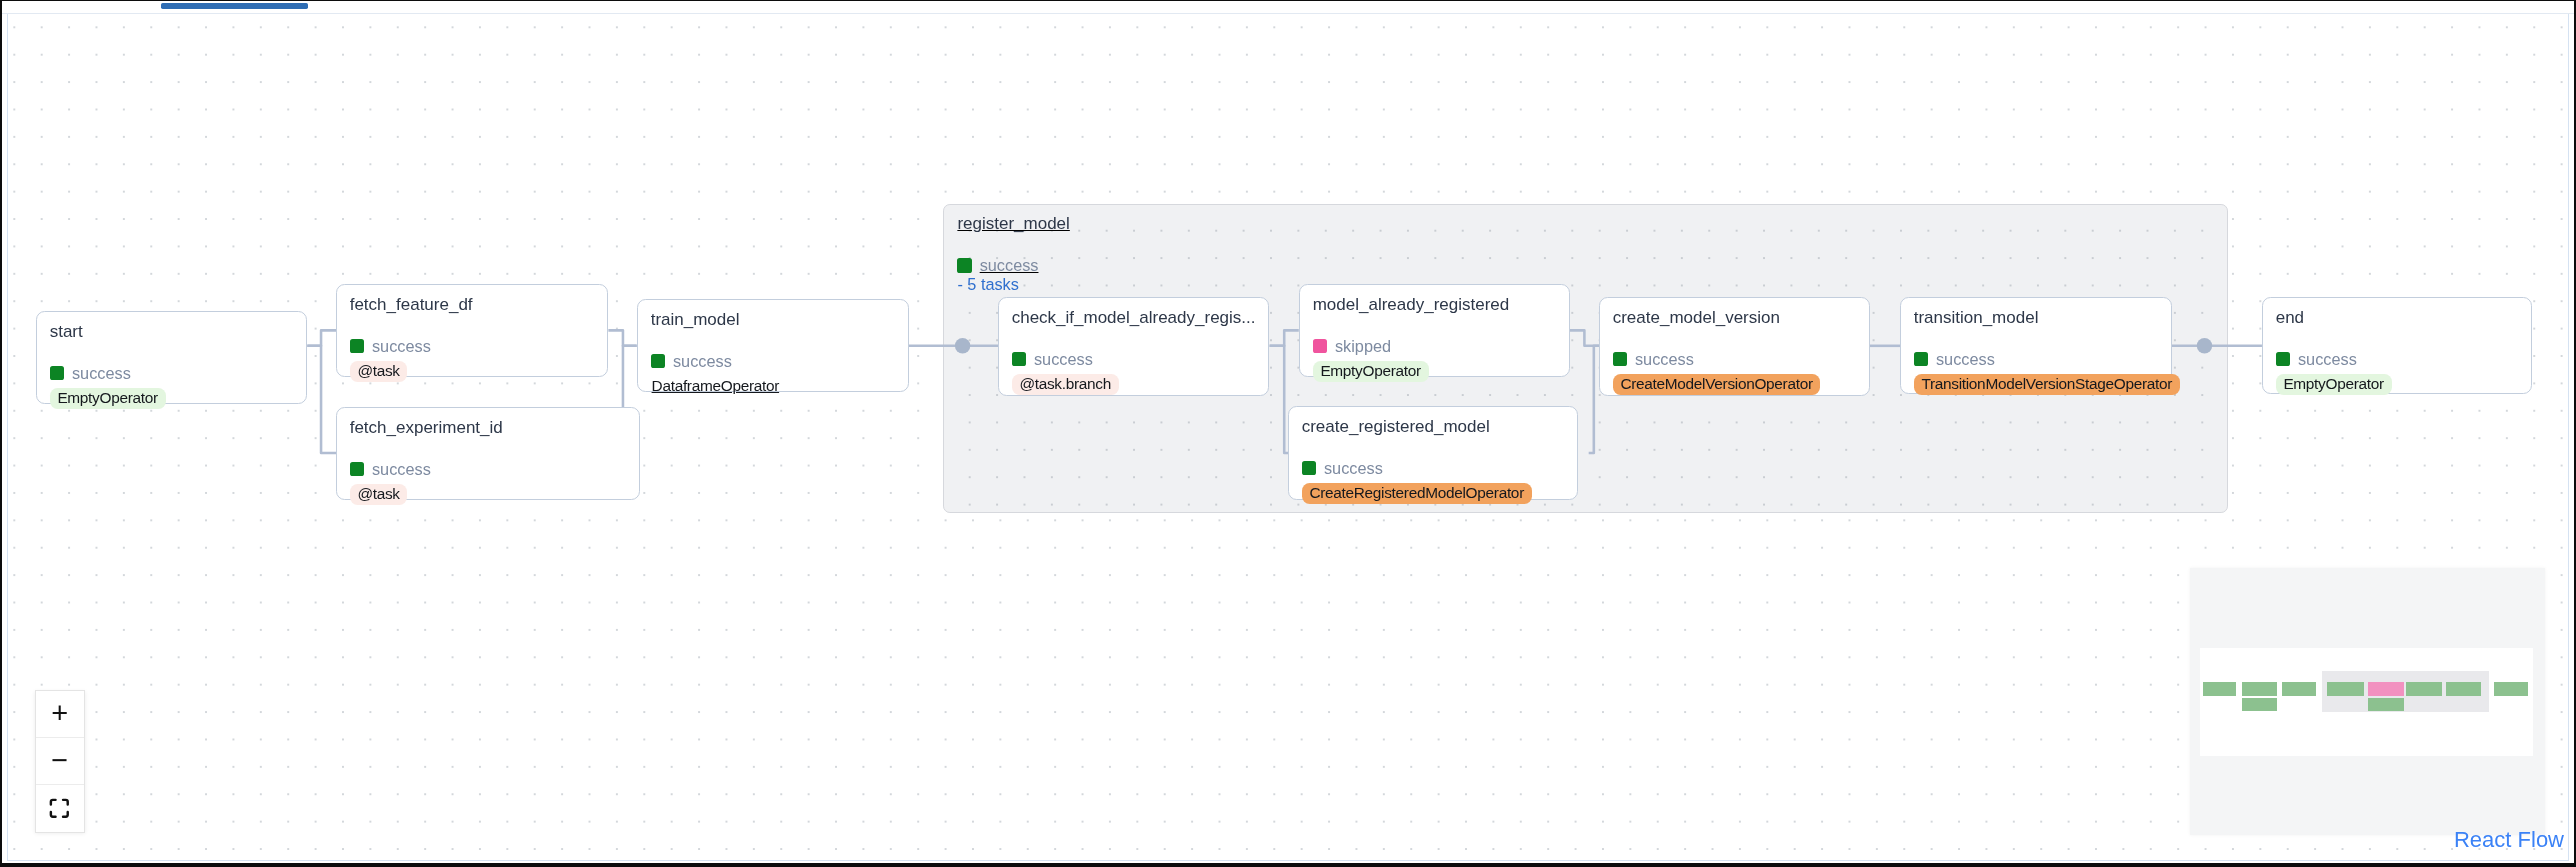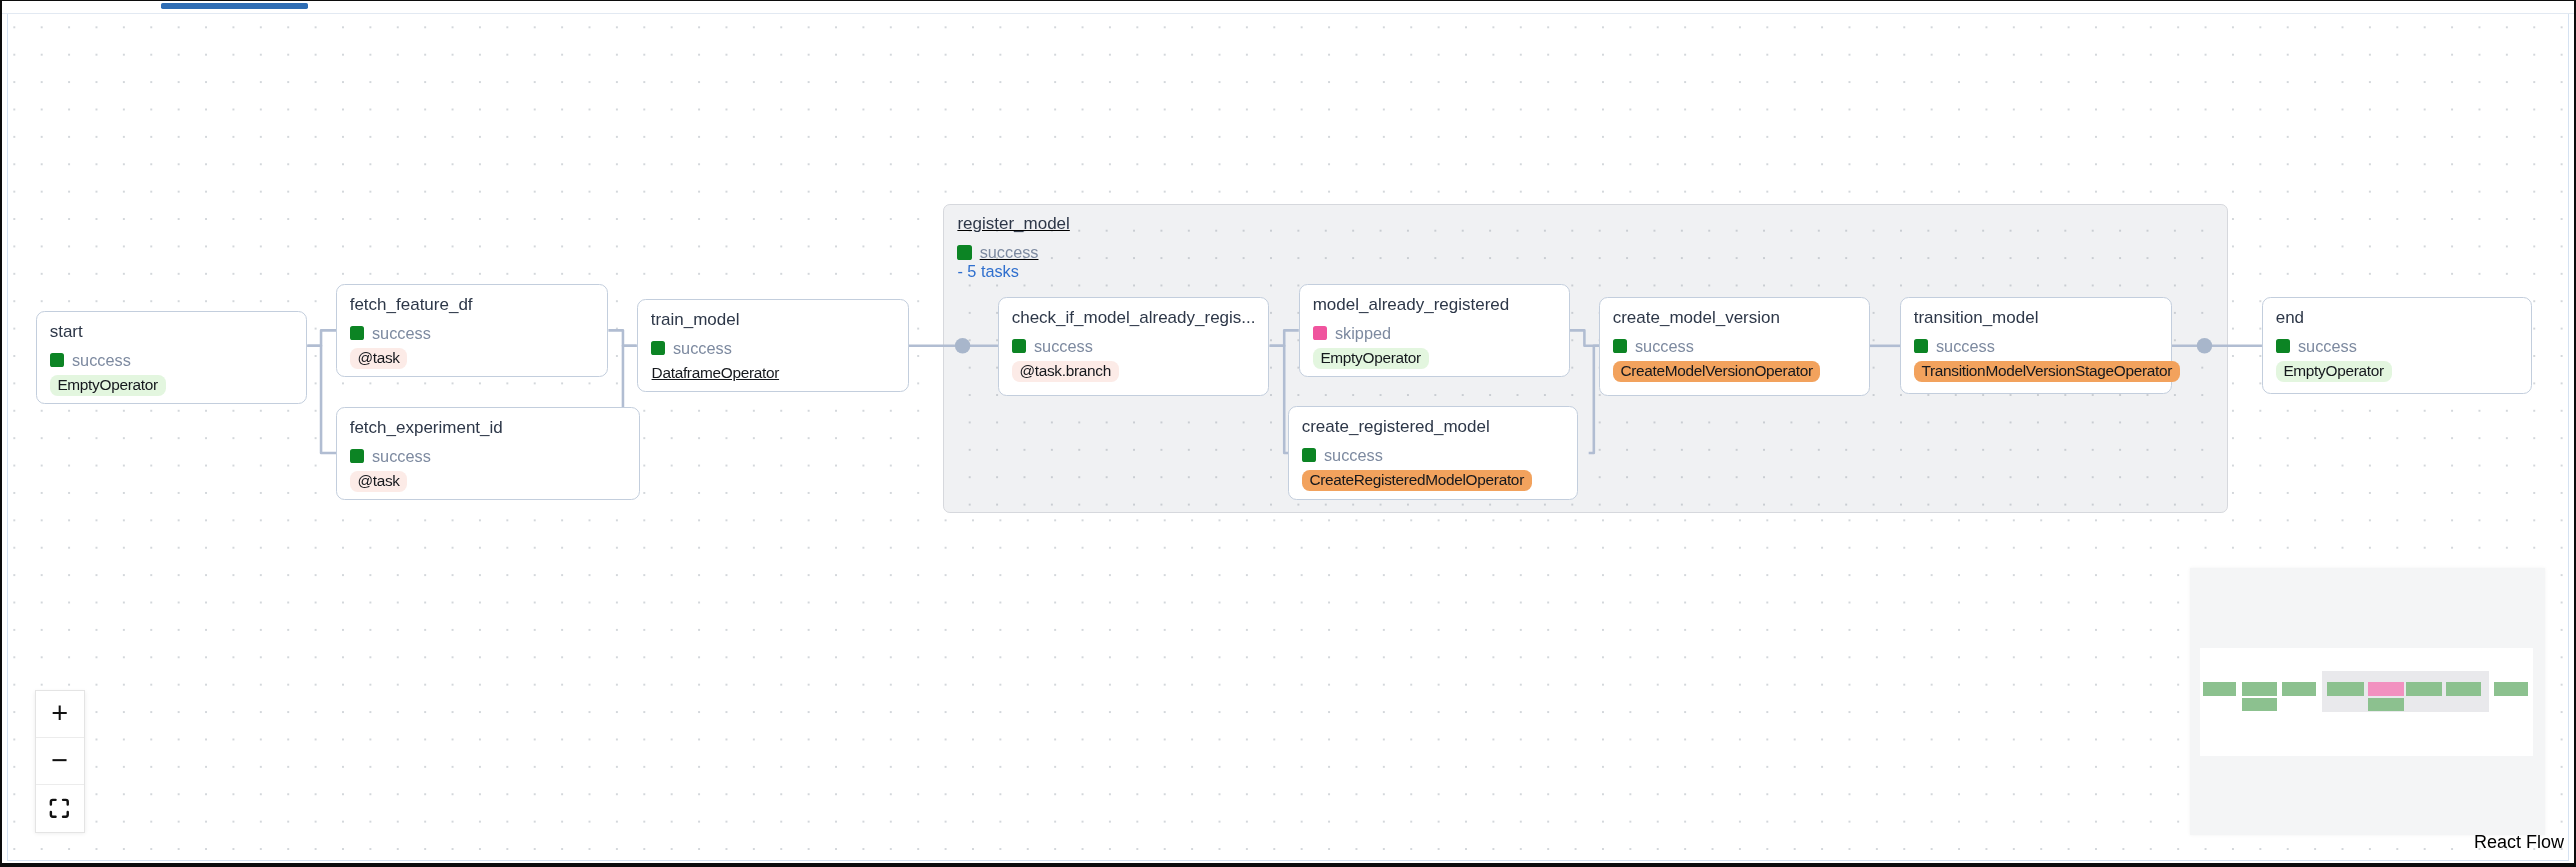--- a/index.html
+++ b/index.html
@@ -31,21 +31,21 @@
   
   svg.edges{position:absolute;left:0;top:0;z-index:2;}
   .edge{fill:none;stroke:#b1bdd2;stroke-width:3;stroke-linejoin:round;}
   .jdot{fill:#a8b6cb;}
 
   
   .node{position:absolute;background:#ffffff;border:0.9px solid #c3cedd;border-radius:8.6px;
         box-sizing:border-box;padding:9.4px 13px;z-index:3;}
   .node-title{font-size:17px;color:#2d3748;line-height:1.25;white-space:nowrap;
               overflow:hidden;max-width:100%;}
-  .status-row{display:flex;align-items:center;gap:7.7px;margin-top:8px;}
+  .status-row{display:flex;align-items:center;gap:7.7px;margin-top:21px;}
   .sq{width:14.6px;height:14.6px;border-radius:2.6px;flex:0 0 auto;}
   .sq.success{background:#0c8424;}
   .sq.skipped{background:#f0549e;}
   .status-text{font-size:16.3px;color:#7d8aa0;}
   .badge{display:inline-block;margin-top:5.1px;font-size:15.4px;letter-spacing:-0.3px;
          color:#15181d;padding:1.7px 7.7px;border-radius:7.7px;white-space:nowrap;}
   .badge-green{background:#e3f6df;}
   .badge-red{background:#fcebe7;}
   .badge-orange{background:#f2a25d;}
   .badge-plain{background:transparent;padding-left:0.9px;text-decoration:underline;}
@@ -69,21 +69,21 @@
 
   
   .minimap{position:absolute;left:2188px;top:567px;width:355px;height:267px;background:#f4f5f6;
            z-index:4;box-shadow:0 0 3.4px rgba(0,0,0,.05);}
   .mm-viewport{position:absolute;left:10.3px;top:80px;width:333px;height:108px;background:#ffffff;}
   .mm-group{position:absolute;left:132px;top:103px;width:167px;height:41px;background:#e9e9ec;}
   .mm-node{position:absolute;height:14.6px;background:#8cc18f;}
   .mm-node.row2{top:130px;height:13px;}
   .mm-node.pink{background:#f291c0;}
 
-  .attribution{position:absolute;right:10.3px;bottom:10.3px;font-size:18px;color:#000000;z-index:7;}
+  .attribution{position:absolute;right:10.3px;bottom:10.3px;font-size:22px;color:#3b82f6;z-index:7;}
 </style>
 </head>
 <body>
 
 <div class="page">
   <div class="window">
 
     <div class="dots"></div>
 
     <div class="topstrip">

